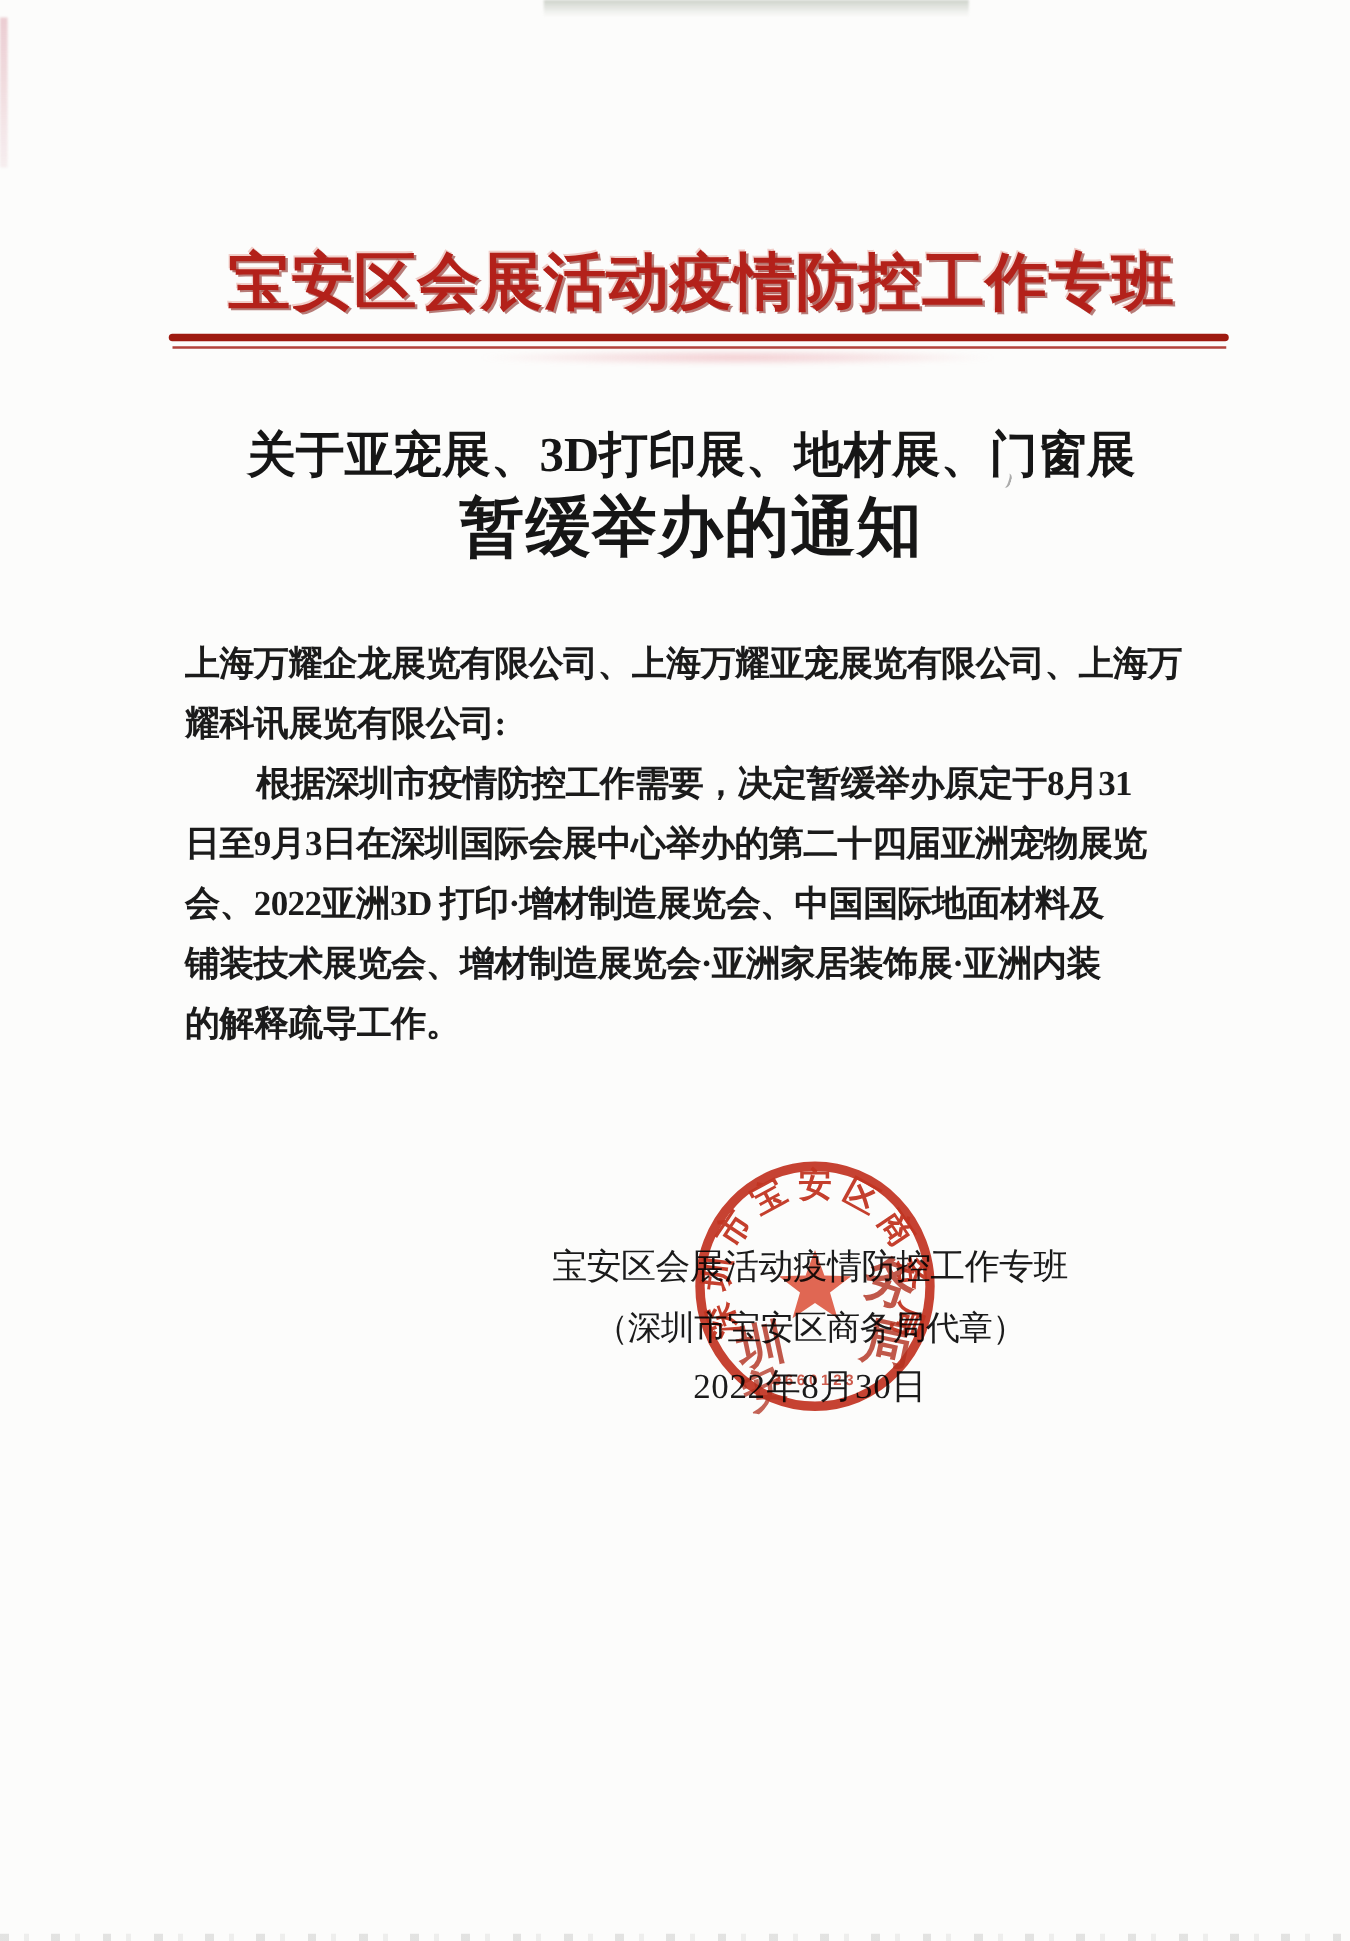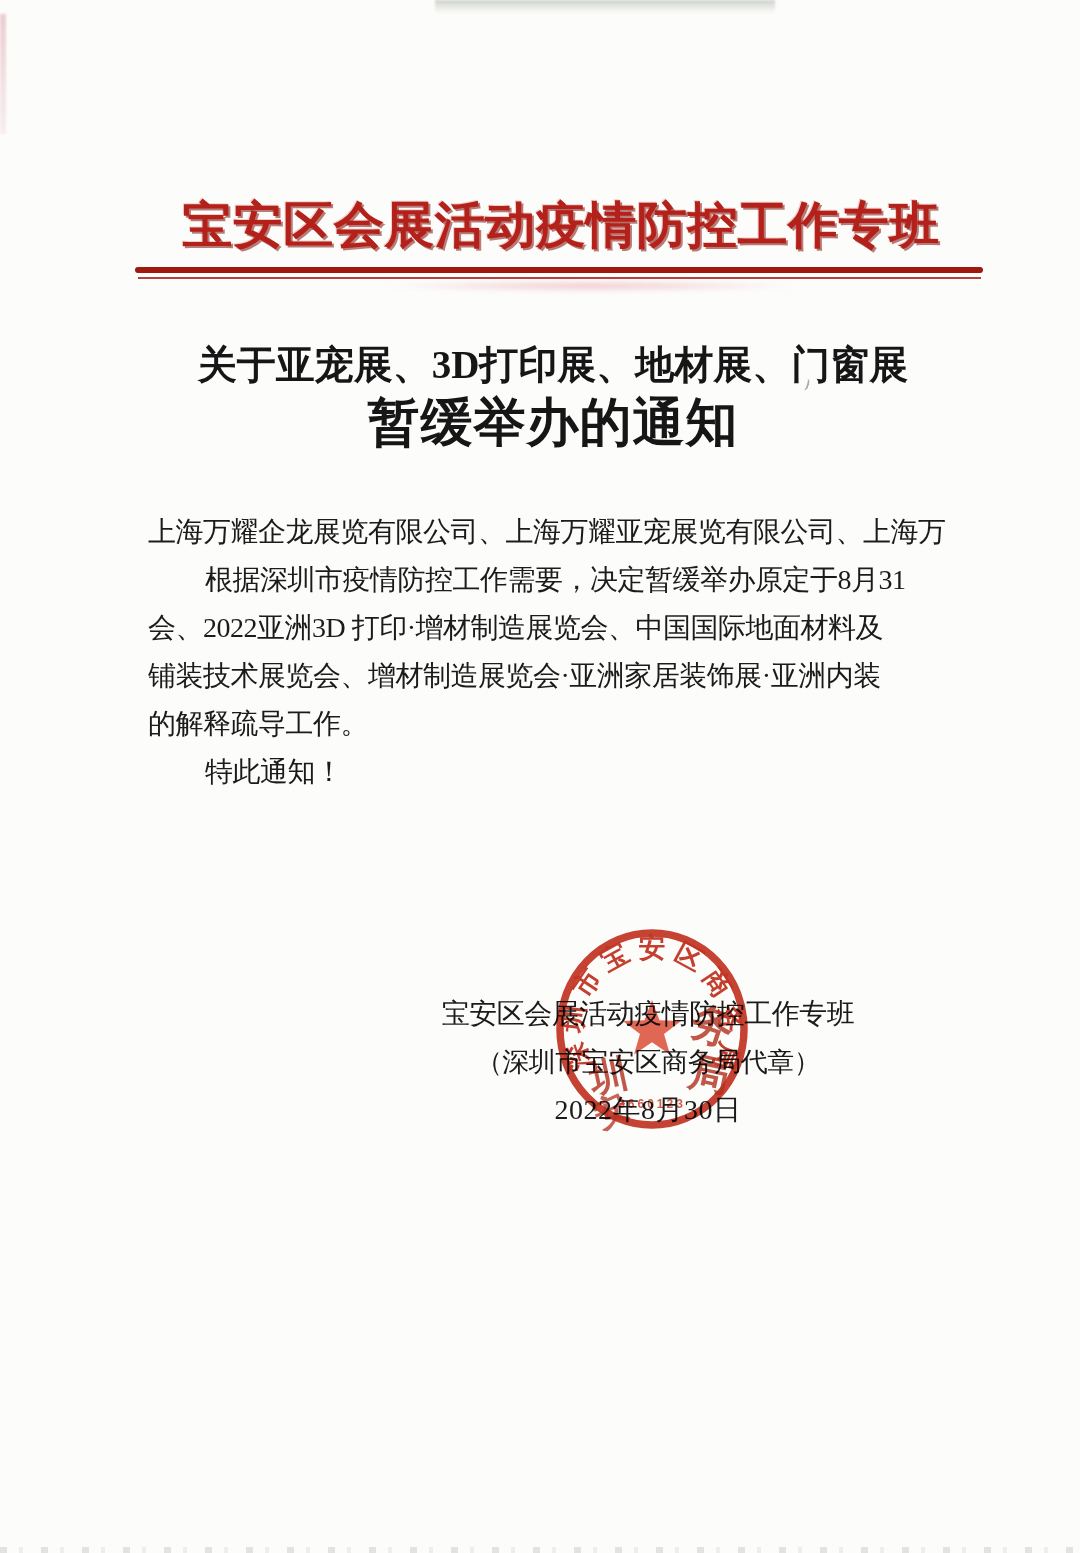--- a/index.html
+++ b/index.html
@@ -92,21 +92,21 @@
 
   
   .body-text {
     position: absolute;
     left: 148px; top: 508px;
     width: 800px;
     font-size: 28px;
     letter-spacing: -0.5px;
     line-height: 48px;
     color: #1b1b1b;
-    font-weight: 400;
+    font-weight: 700;
     white-space: nowrap;
   }
   .body-text .indent { padding-left: 57px; }
 
   
   .signature {
     position: absolute;
     left: 648px; top: 990px;
     transform: translateX(-50%);
     text-align: center;
@@ -148,25 +148,26 @@
   <div class="rule-thin"></div>
   <div class="rule-glow"></div>
 
   <div class="doc-title">
     <div class="t-line1">关于亚宠展、3D打印展、地材展、门窗展</div>
     <div class="t-line2">暂缓举办的通知</div>
   </div>
 
   <div class="body-text">
     <div class="body-line">上海万耀企龙展览有限公司、上海万耀亚宠展览有限公司、上海万</div>
+    <div class="body-line">耀科讯展览有限公司:</div>
     <div class="body-line indent">根据深圳市疫情防控工作需要，决定暂缓举办原定于8月31</div>
+    <div class="body-line">日至9月3日在深圳国际会展中心举办的第二十四届亚洲宠物展览</div>
     <div class="body-line">会、2022亚洲3D 打印·增材制造展览会、中国国际地面材料及</div>
     <div class="body-line">铺装技术展览会、增材制造展览会·亚洲家居装饰展·亚洲内装</div>
     <div class="body-line">的解释疏导工作。</div>
-    <div class="body-line indent">特此通知！</div>
   </div>
 
   <div class="signature">
     <div class="sig-org">宝安区会展活动疫情防控工作专班</div>
     <div class="sig-proxy">（深圳市宝安区商务局代章）</div>
     <div class="sig-date">2022年8月30日</div>
   </div>
 
   <div class="seal">
     <svg viewBox="0 0 220 236" xmlns="http://www.w3.org/2000/svg">

